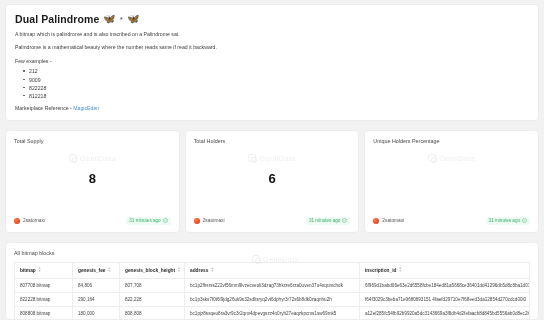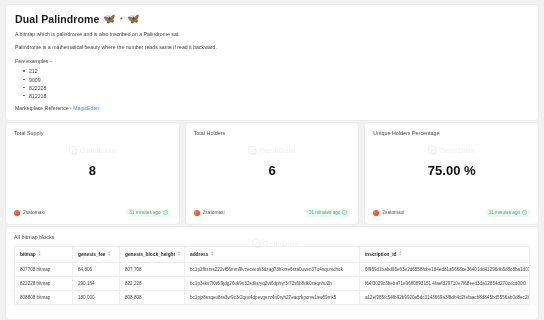--- a/index.html
+++ b/index.html
@@ -3,21 +3,21 @@
 <meta charset="utf-8">
 <style>
   * { box-sizing: border-box; margin: 0; padding: 0; }
   html, body {
     width: 544px; height: 320px;
     background: #f2f2f2;
     font-family: "Liberation Sans", sans-serif;
     color: #333;
     overflow: hidden;
   }
-  .page { width: 544px; height: 320px; padding: 4px 5px 0 5px; display: flex; flex-direction: column; gap: 1px; }
+  .page { width: 544px; height: 320px; padding: 4px 5px 0 5px; display: flex; flex-direction: column; gap: 9px; }
 
   .card {
     background: #ffffff;
     border-radius: 4px;
     border: 1px solid #ececec;
   }
 
   
   .intro { padding: 8px 9px 9px 9px; }
   .title-row { display: flex; align-items: center; gap: 4px; margin-bottom: 7px; }
@@ -179,21 +179,20 @@
         </div>
       </div>
     </div>
 
     <div class="card stat">
       <div class="stat-label">Unique Holders Percentage</div>
       <div class="watermark">
         <span class="wm-mark"></span>
         <span class="wm-text">GeniiData</span>
       </div>
-      <div class="stat-value">75.00 %</div>
       <div class="stat-foot">
         <div class="author">
           <span class="avatar"></span>
           <span class="author-name">2satomaxi</span>
         </div>
         <div class="time-badge">
           <span class="time-text">31 minutes ago</span>
           <svg class="check" viewBox="0 0 12 12">
             <circle cx="6" cy="6" r="5" fill="none" stroke="#35b36b" stroke-width="1"></circle>
             <path d="M3.6 6.2 L5.2 7.8 L8.4 4.4" fill="none" stroke="#35b36b" stroke-width="1"></path>

